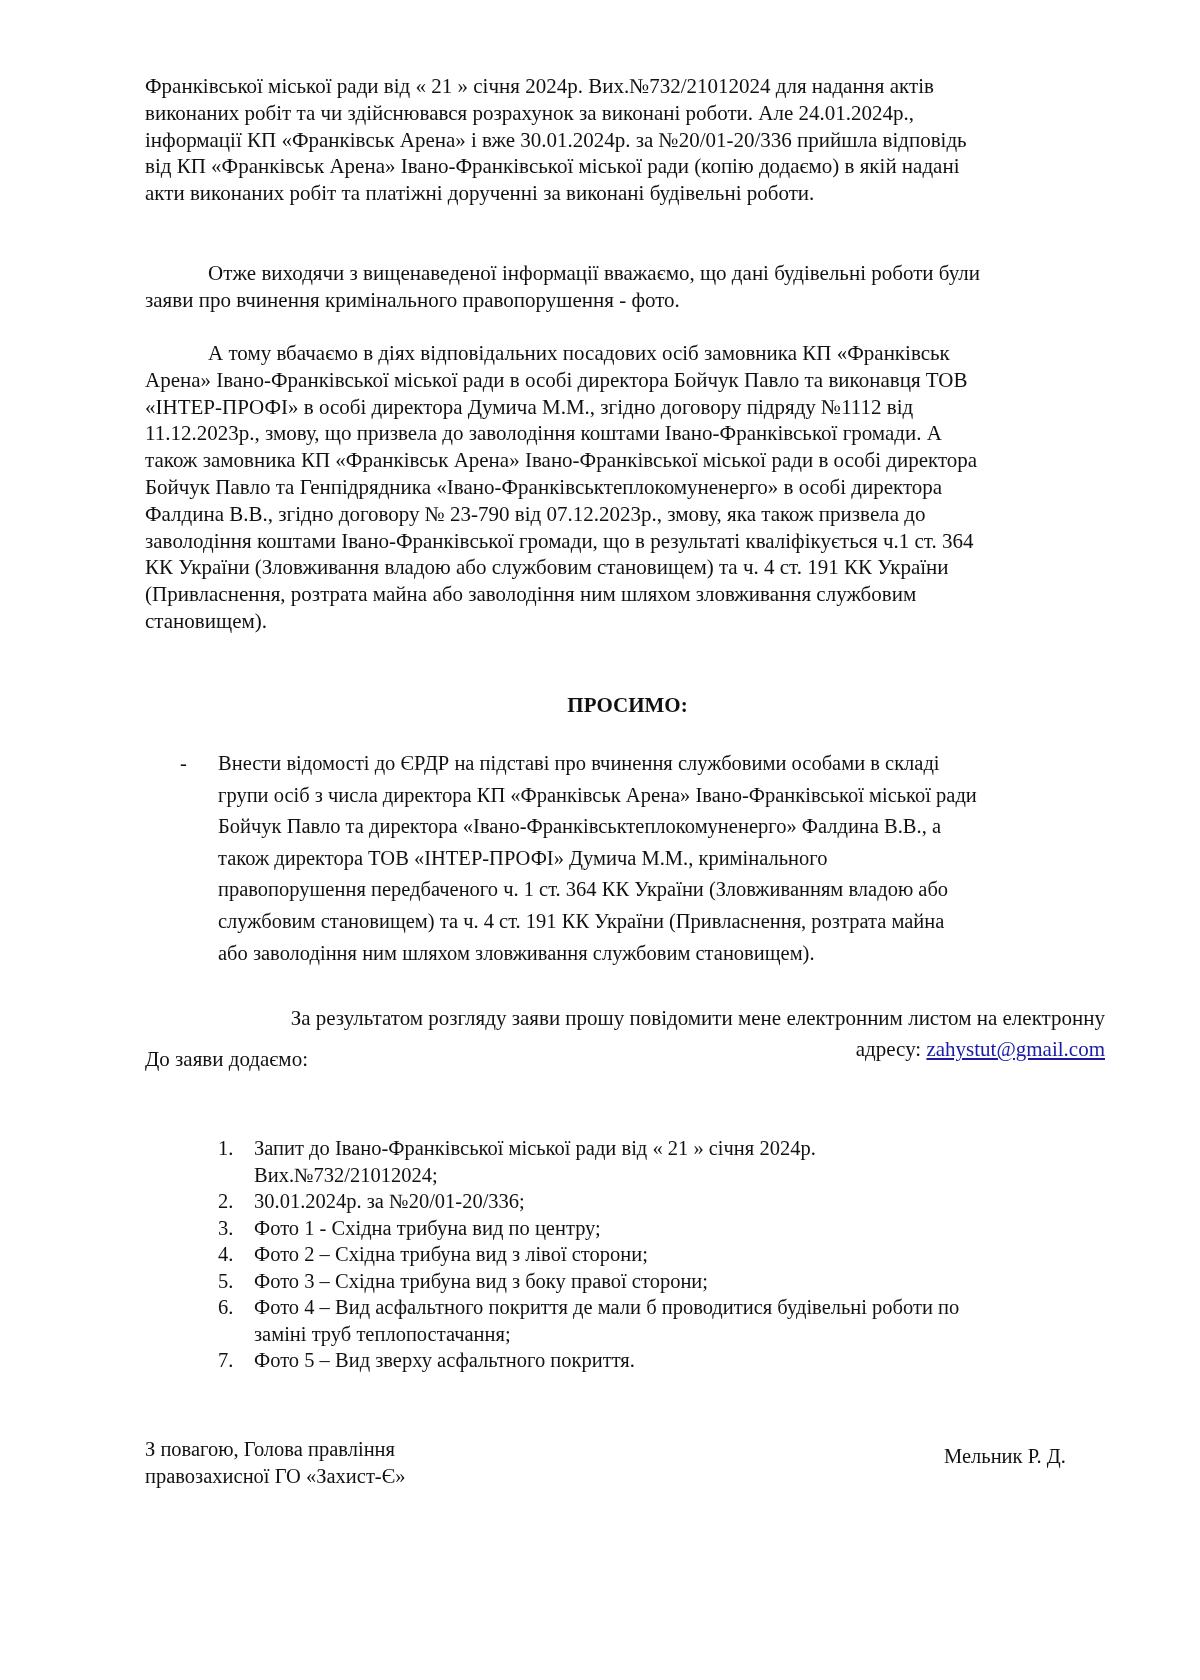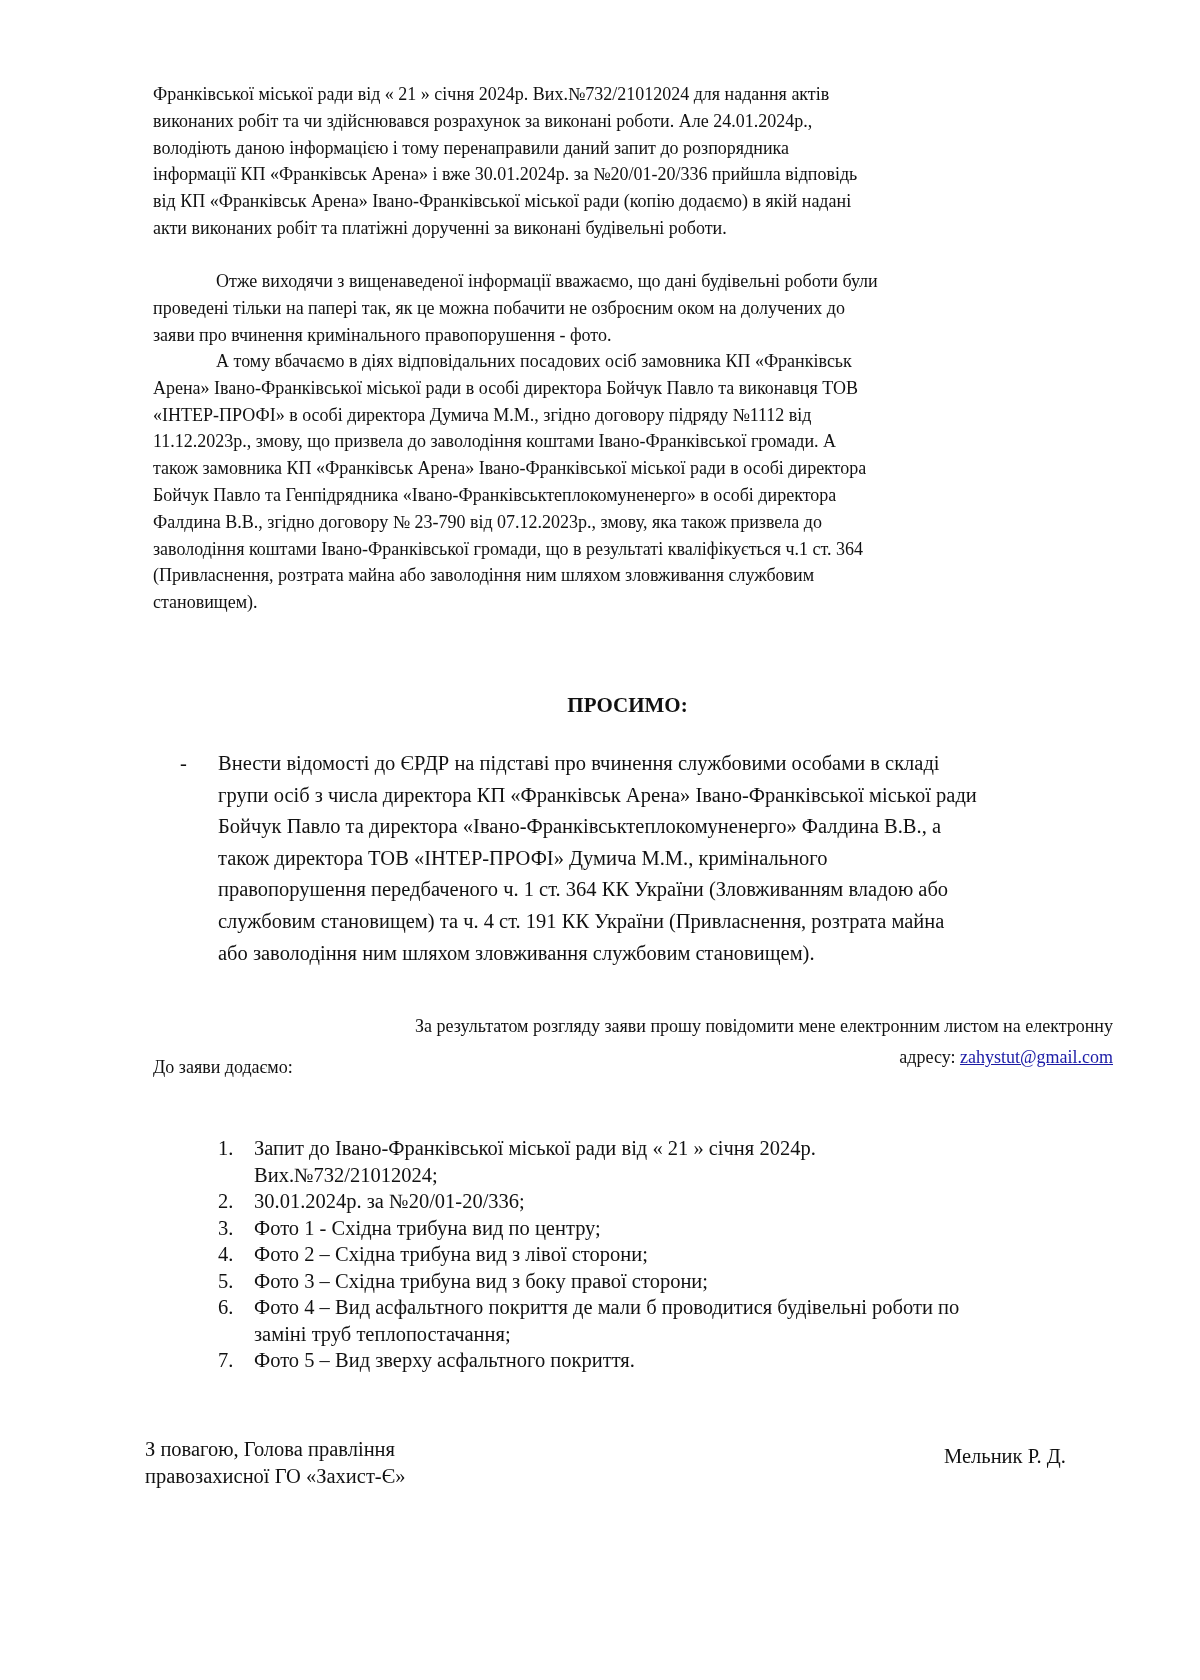--- a/index.html
+++ b/index.html
@@ -1,19 +1,19 @@
 <!DOCTYPE html>
 <html><head>
 <meta charset="utf-8">
 <style>
   html, body { margin: 0; padding: 0; background: #ffffff; }
   body { width: 1200px; height: 1680px; position: relative; overflow: hidden;
          font-family: "Liberation Serif", serif; color: #111111; }
   .page { position: absolute; left: 0; top: 0; width: 1200px; height: 1680px; background: #fff; }
-  .p { position: absolute; left: 145px; width: 960px; font-size: 18px; line-height: 26.8px; margin: 8px; }
+  .p { position: absolute; left: 145px; width: 960px; font-size: 21px; line-height: 26.8px; margin: 0; }
   .p .line { display: block; white-space: nowrap; }
   .indent { padding-left: 63px; }
   .heading { position: absolute; left: 0; width: 1200px; top: 693px; text-align: center;
              font-weight: bold; font-size: 21px; margin: 0; padding-left: 55px; box-sizing: border-box; }
   .bullet-block { position: absolute; left: 180px; top: 748px; width: 960px; font-size: 20.5px; line-height: 31.6px; }
   .bullet-dash { position: absolute; left: 0; top: 0; }
   .bullet-text { position: absolute; left: 38px; top: 0; }
   .bullet-text .line { display: block; white-space: nowrap; }
   .email { color: #1a1aa6; text-decoration: underline; }
   .att-list { position: absolute; left: 218px; top: 1135px; font-size: 20.5px; line-height: 26.5px; }
@@ -24,41 +24,40 @@
   .sig-right { position: absolute; left: 944px; top: 1443px; font-size: 20.5px; line-height: 27px; }
 </style>
 </head>
 <body>
 
 <div class="page">
 
   <div class="p" style="top:73px;">
     <span class="line">Франківської міської ради  від « 21 » січня 2024р. Вих.№732/21012024 для надання актів</span>
     <span class="line">виконаних робіт та чи здійснювався розрахунок за виконані роботи. Але 24.01.2024р.,</span>
-    <span class="line">володіють даною інформацією і тому перенаправили даний запит до розпорядника</span>
     <span class="line">інформації КП «Франківськ Арена» і вже 30.01.2024р. за №20/01-20/336 прийшла відповідь</span>
     <span class="line">від КП «Франківськ Арена» Івано-Франківської міської ради (копію додаємо) в якій надані</span>
     <span class="line">акти виконаних робіт та платіжні дорученні за виконані будівельні роботи.</span>
   </div>
 
   <div class="p" style="top:260px;">
     <span class="line indent">Отже виходячи з вищенаведеної інформації вважаємо, що дані будівельні роботи були</span>
-    <span class="line">проведені тільки на папері так, як це можна побачити не озброєним оком на долучених до</span>
     <span class="line">заяви про вчинення кримінального правопорушення - фото.</span>
   </div>
 
   <div class="p" style="top:340px;">
     <span class="line indent">А тому вбачаємо в діях відповідальних посадових осіб замовника КП «Франківськ</span>
     <span class="line">Арена» Івано-Франківської міської ради в особі директора Бойчук Павло та виконавця ТОВ</span>
     <span class="line">«ІНТЕР-ПРОФІ» в особі директора Думича М.М., згідно договору підряду №1112 від</span>
     <span class="line">11.12.2023р., змову, що призвела до заволодіння коштами Івано-Франківської громади. А</span>
     <span class="line">також замовника КП «Франківськ Арена» Івано-Франківської міської ради в особі директора</span>
     <span class="line">Бойчук Павло та Генпідрядника «Івано-Франківськтеплокомуненерго» в особі директора</span>
     <span class="line">Фалдина В.В., згідно договору № 23-790 від 07.12.2023р., змову, яка також призвела до</span>
     <span class="line">заволодіння коштами Івано-Франківської громади, що в результаті кваліфікується ч.1 ст. 364</span>
+    <span class="line">КК України (Зловживання владою або службовим становищем) та ч. 4 ст. 191 КК України</span>
     <span class="line">(Привласнення, розтрата майна або заволодіння ним шляхом зловживання службовим</span>
     <span class="line">становищем).</span>
   </div>
 
   <h2 class="heading">ПРОСИМО:</h2>
 
   <div class="bullet-block">
     <span class="bullet-dash">-</span>
     <div class="bullet-text">
       <span class="line">Внести відомості до ЄРДР на підставі про вчинення службовими особами в складі</span>

